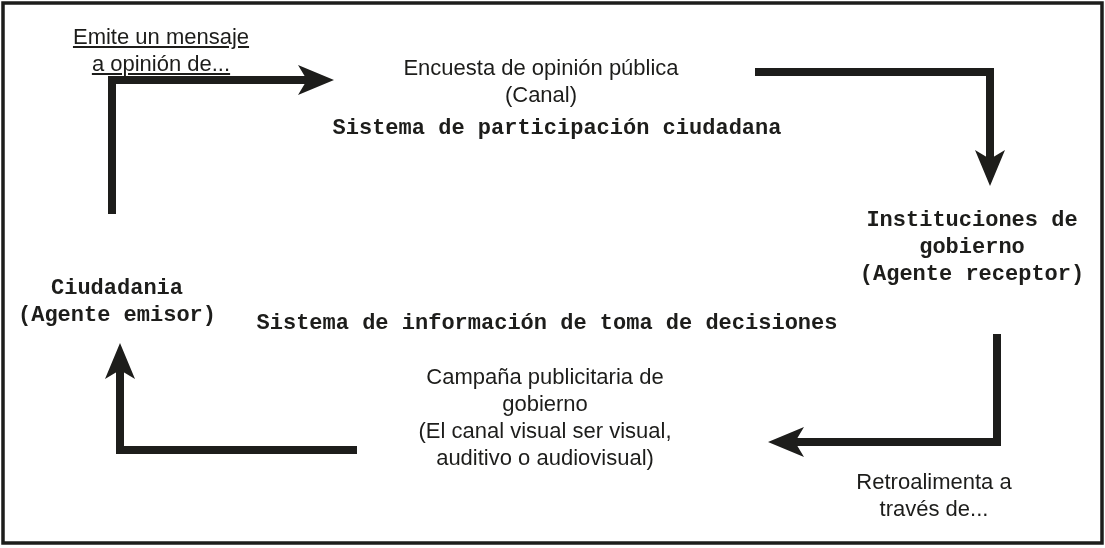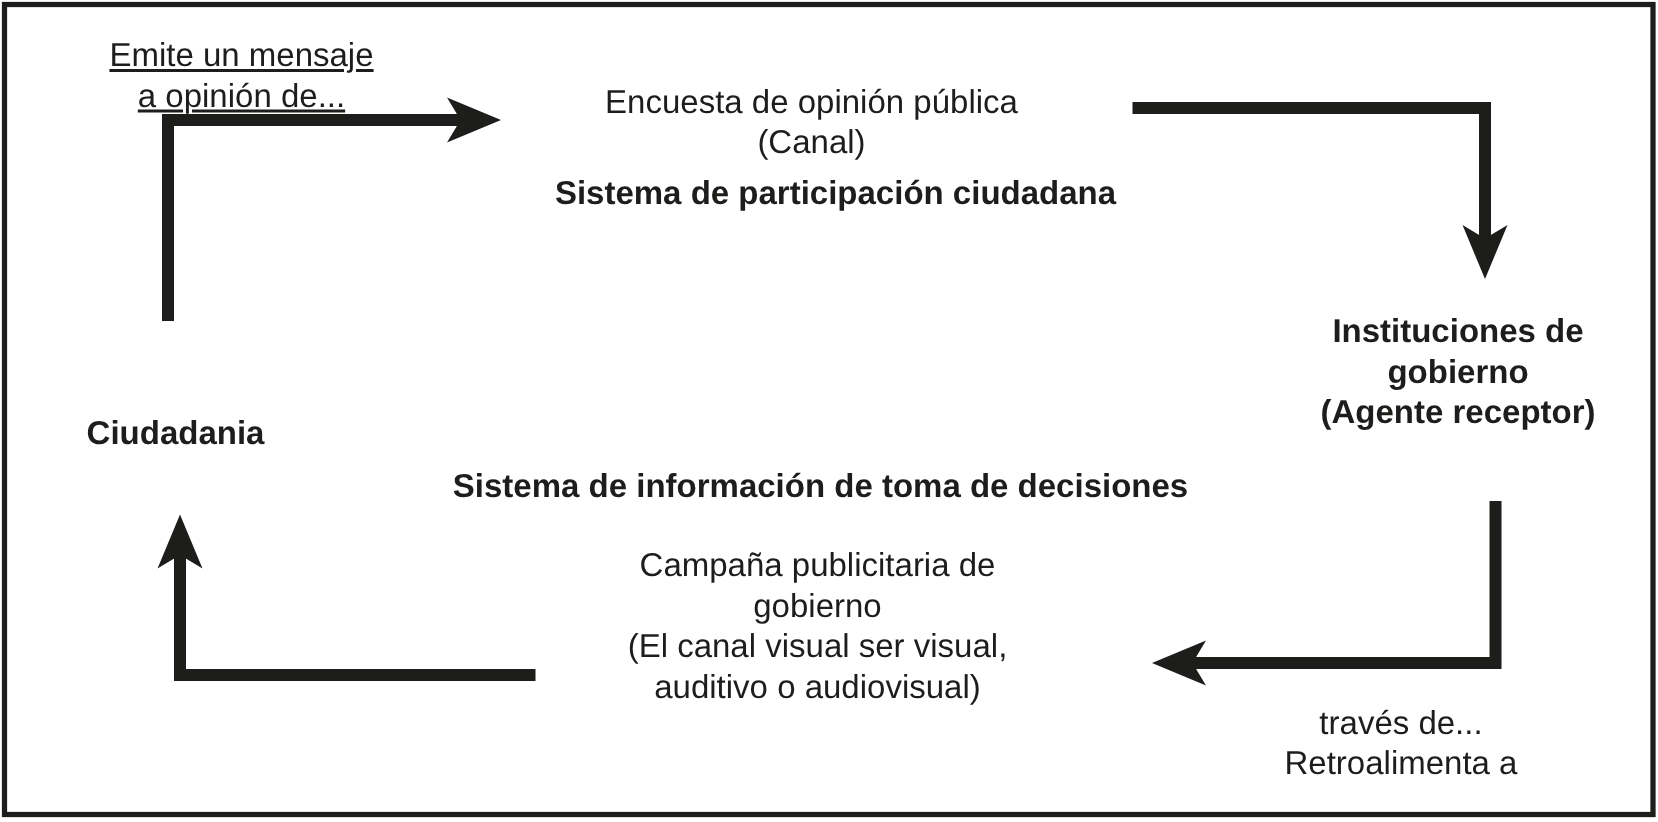--- a/index.html
+++ b/index.html
@@ -27,20 +27,21 @@
     position: absolute;
     transform: translateX(-50%);
     text-align: center;
     font-size: 22px;
     line-height: 27px;
     white-space: nowrap;
     color: #1d1d1b;
   }
   .bold {
     font-weight: bold;
+    font-family: Liberation Mono, monospace;
   }
 </style>
 </head>
 <body>
 
 <div class="canvas">
 
   <svg class="arrow-layer" viewBox="0 0 1105 548" xmlns="http://www.w3.org/2000/svg">
 
     <rect x="3" y="3" width="1099" height="540" fill="none" stroke="#1d1d1b" stroke-width="3.5"></rect>
@@ -79,29 +80,30 @@
   <div class="label bold" style="left:557px; top:115px;">Sistema de participación ciudadana</div>
 
   <div class="label bold" style="left:972px; top:207px;">
     <div>Instituciones de</div>
     <div>gobierno</div>
     <div>(Agente receptor)</div>
   </div>
 
   <div class="label bold" style="left:117px; top:247px;margin-top:28px;">
     <div>Ciudadania</div>
+    <div>(Agente emisor)</div>
   </div>
 
   <div class="label bold" style="left:547px; top:310px;">Sistema de información de toma de decisiones</div>
 
   <div class="label" style="left:545px; top:363px;">
     <div>Campaña publicitaria de</div>
     <div>gobierno</div>
     <div>(El canal visual ser visual,</div>
     <div>auditivo o audiovisual)</div>
   </div>
 
   <div class="label" style="left:934px; top:468px;">
+    <div>Retroalimenta a</div>
     <div>través de...</div>
-    <div>Retroalimenta a</div>
   </div>
 
 </div>
 
 </body></html>

